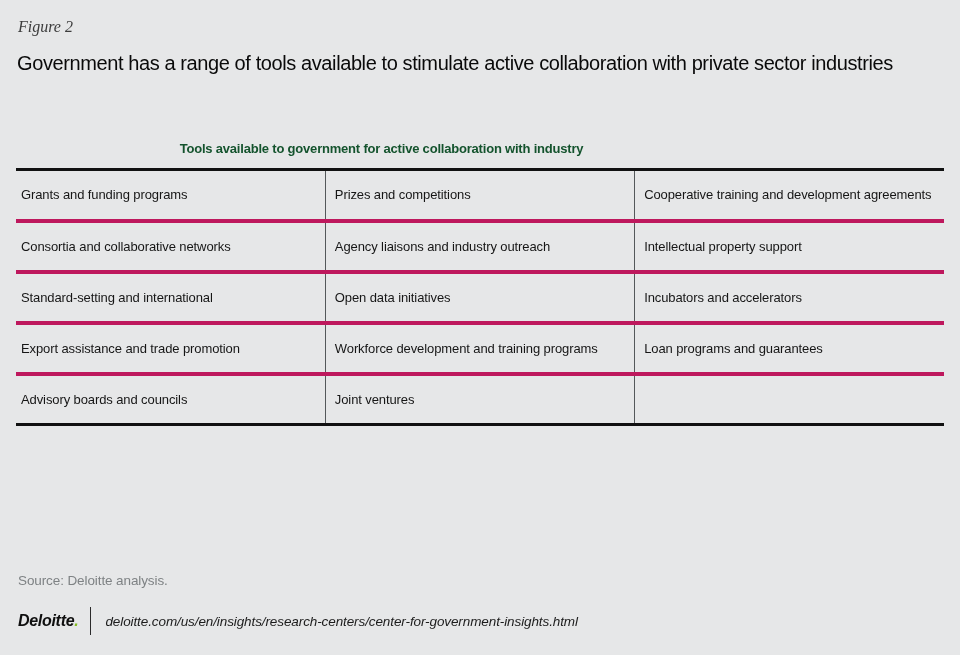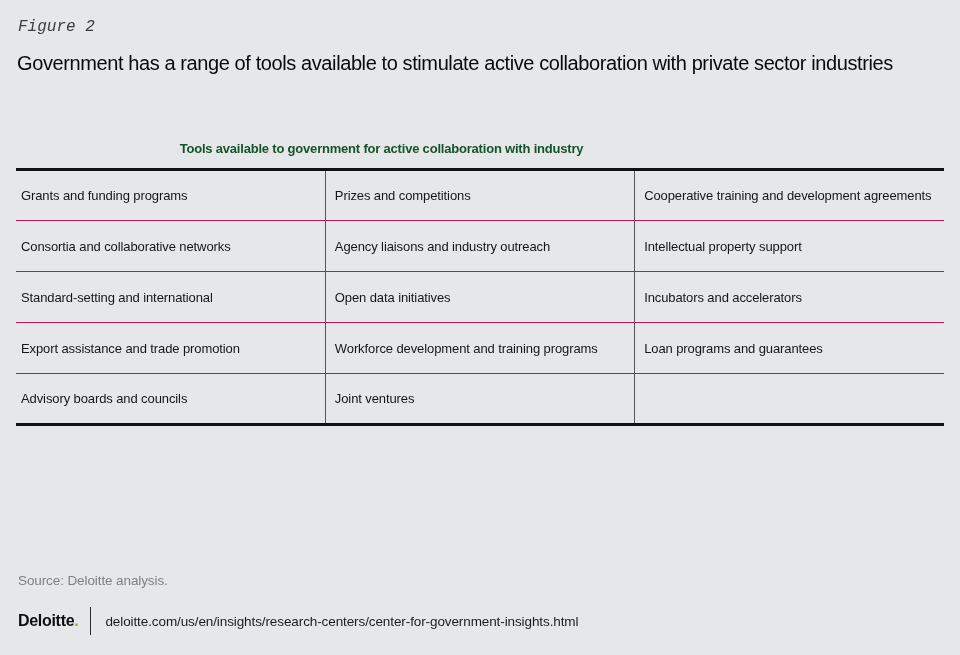--- a/index.html
+++ b/index.html
@@ -6,21 +6,21 @@
   html, body {
     width: 960px; height: 655px;
     background: #e6e7e8;
     font-family: "Liberation Sans", sans-serif;
     position: relative;
     overflow: hidden;
     color: #111;
   }
   .figure-label {
     position: absolute; left: 18px; top: 18px;
-    font-family: Liberation Mono, monospace;
+    font-family: Liberation Serif, serif;
     font-style: italic;
     font-size: 16px;
     color: #3c3c3c;
   }
   .main-title {
     position: absolute; left: 17px; top: 50px;
     width: 886px;
     font-size: 20px;
     font-weight: normal;
     color: #0a0a0a;
@@ -43,38 +43,39 @@
     table-layout: fixed;
     border-top: 3px solid #111;
     border-bottom: 3px solid #111;
   }
   table.tools-table td {
     height: 51px;
     vertical-align: middle;
     font-size: 13px;
     letter-spacing: -0.1px;
     color: #161616;
-    border-bottom: 1px solid #be185d;
+    border-bottom: 4px solid #be185d;
     padding-left: 9px;
   }
   table.tools-table tr:last-child td { border-bottom: none; }
   table.tools-table td:nth-child(1),
   table.tools-table td:nth-child(2) { border-right: 1px solid #54585a; }
   table.tools-table td:nth-child(1) { padding-left: 5px; }
   .source-line {
     position: absolute; left: 18px; top: 573px;
     font-size: 13.5px;
     color: #7e8284;
     letter-spacing: -0.1px;
   }
   .logo-row {
     position: absolute; left: 18px; top: 606px;
     display: flex;
     align-items: center;
     height: 30px;
+    font-style: italic;
   }
   .brand {
     font-size: 16px;
     font-weight: bold;
     letter-spacing: -0.3px;
     color: #0f0f0f;
     white-space: nowrap;
   }
   .brand-dot { color: #86bc25; }
   .logo-divider {

